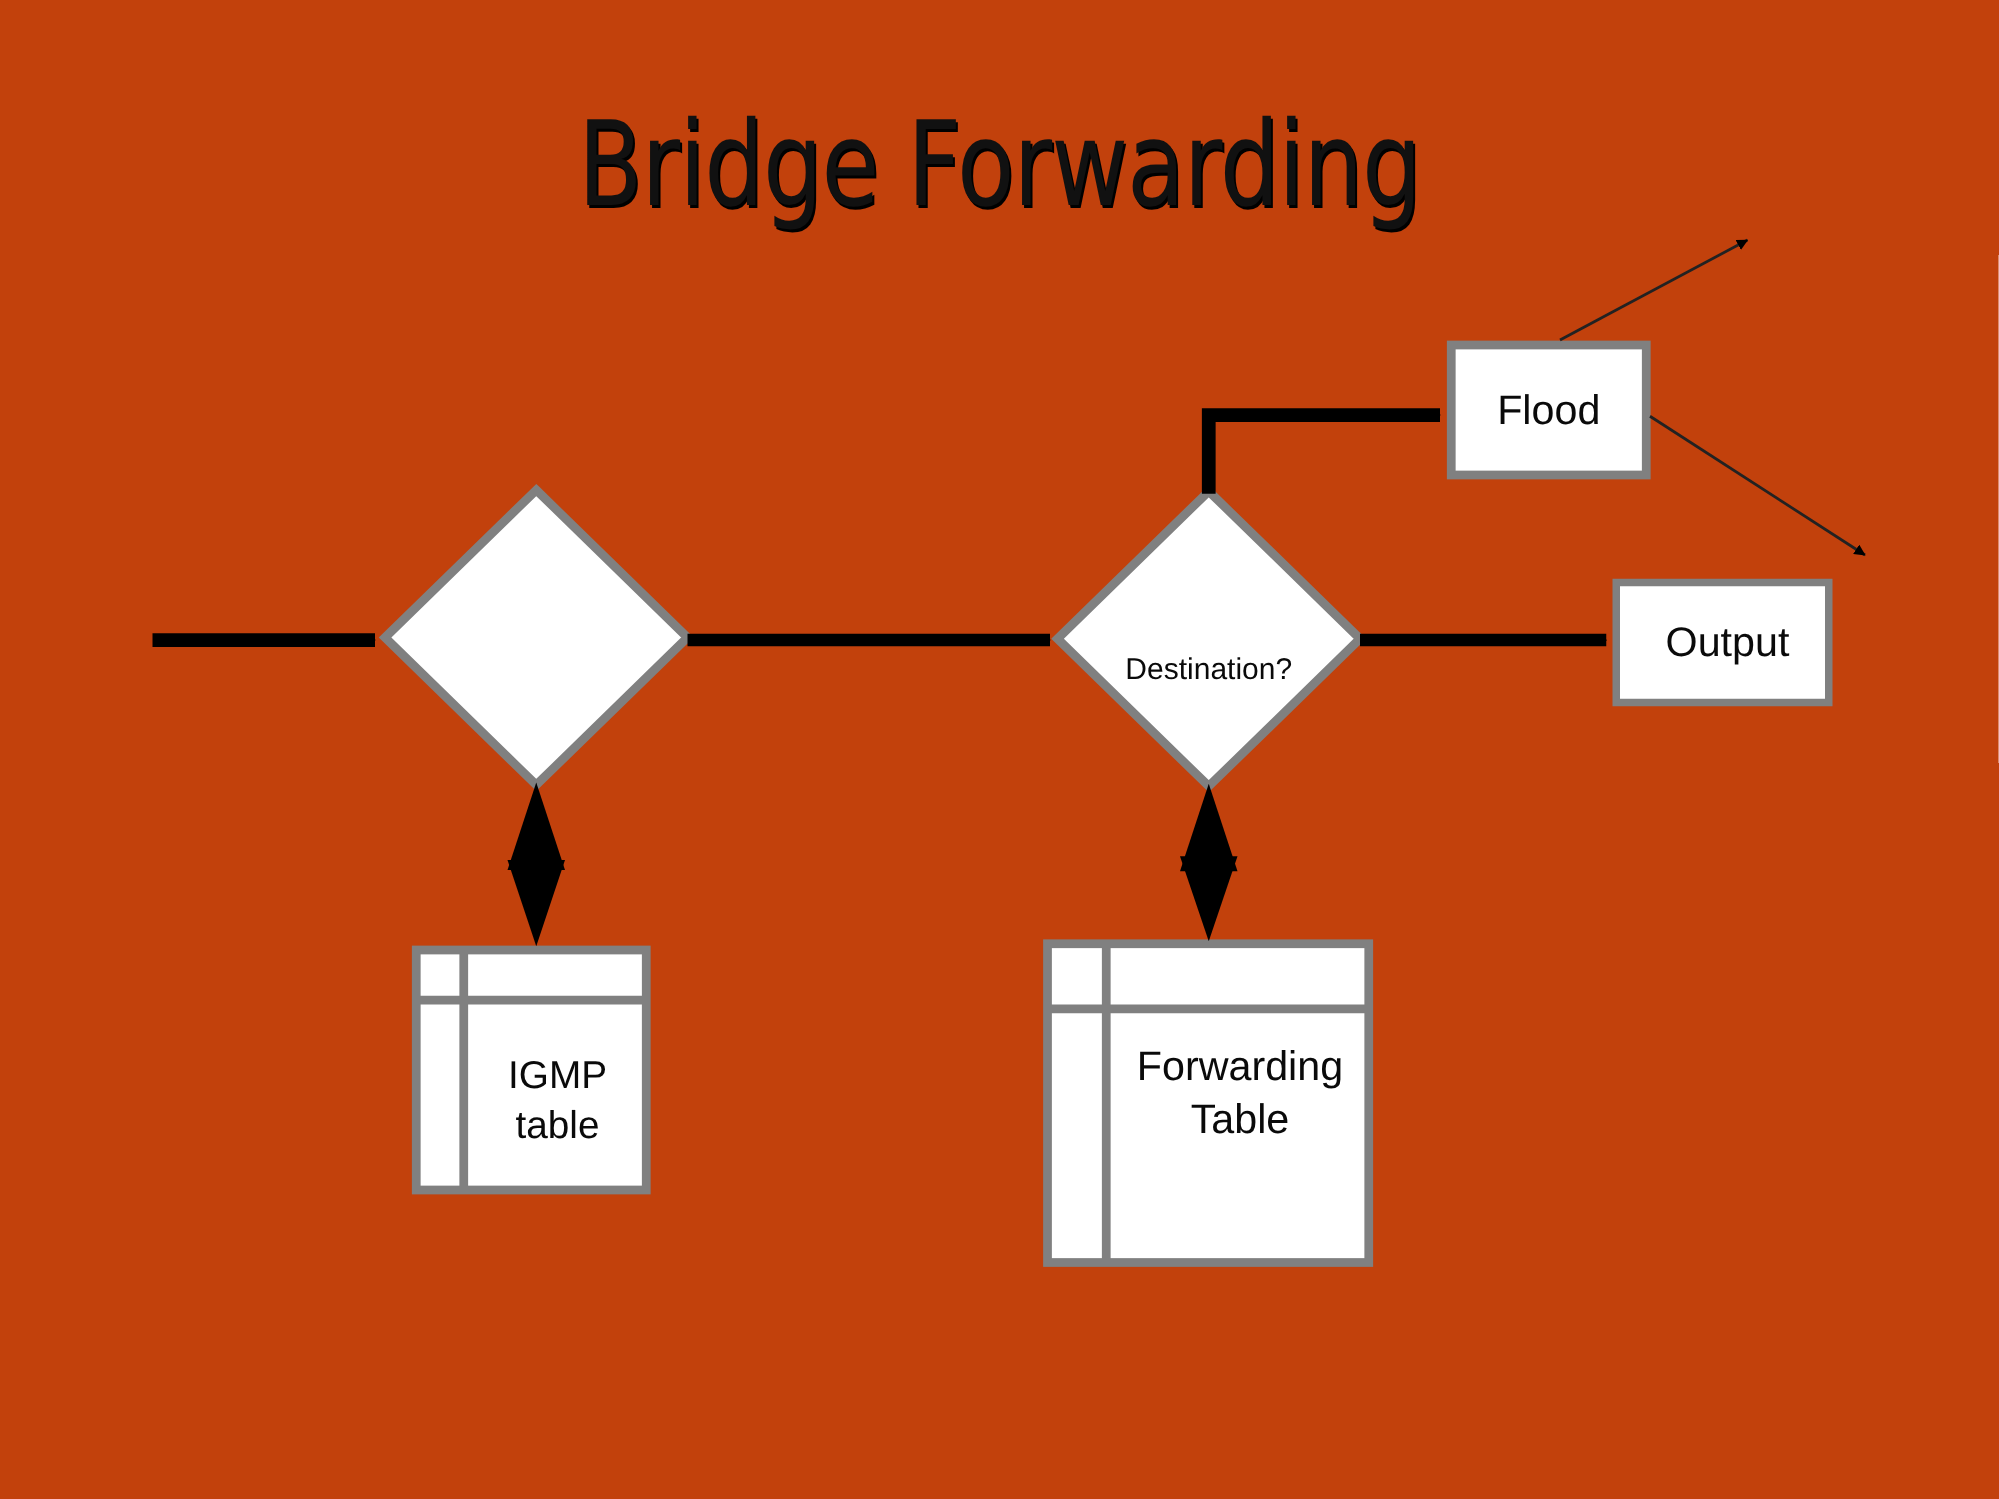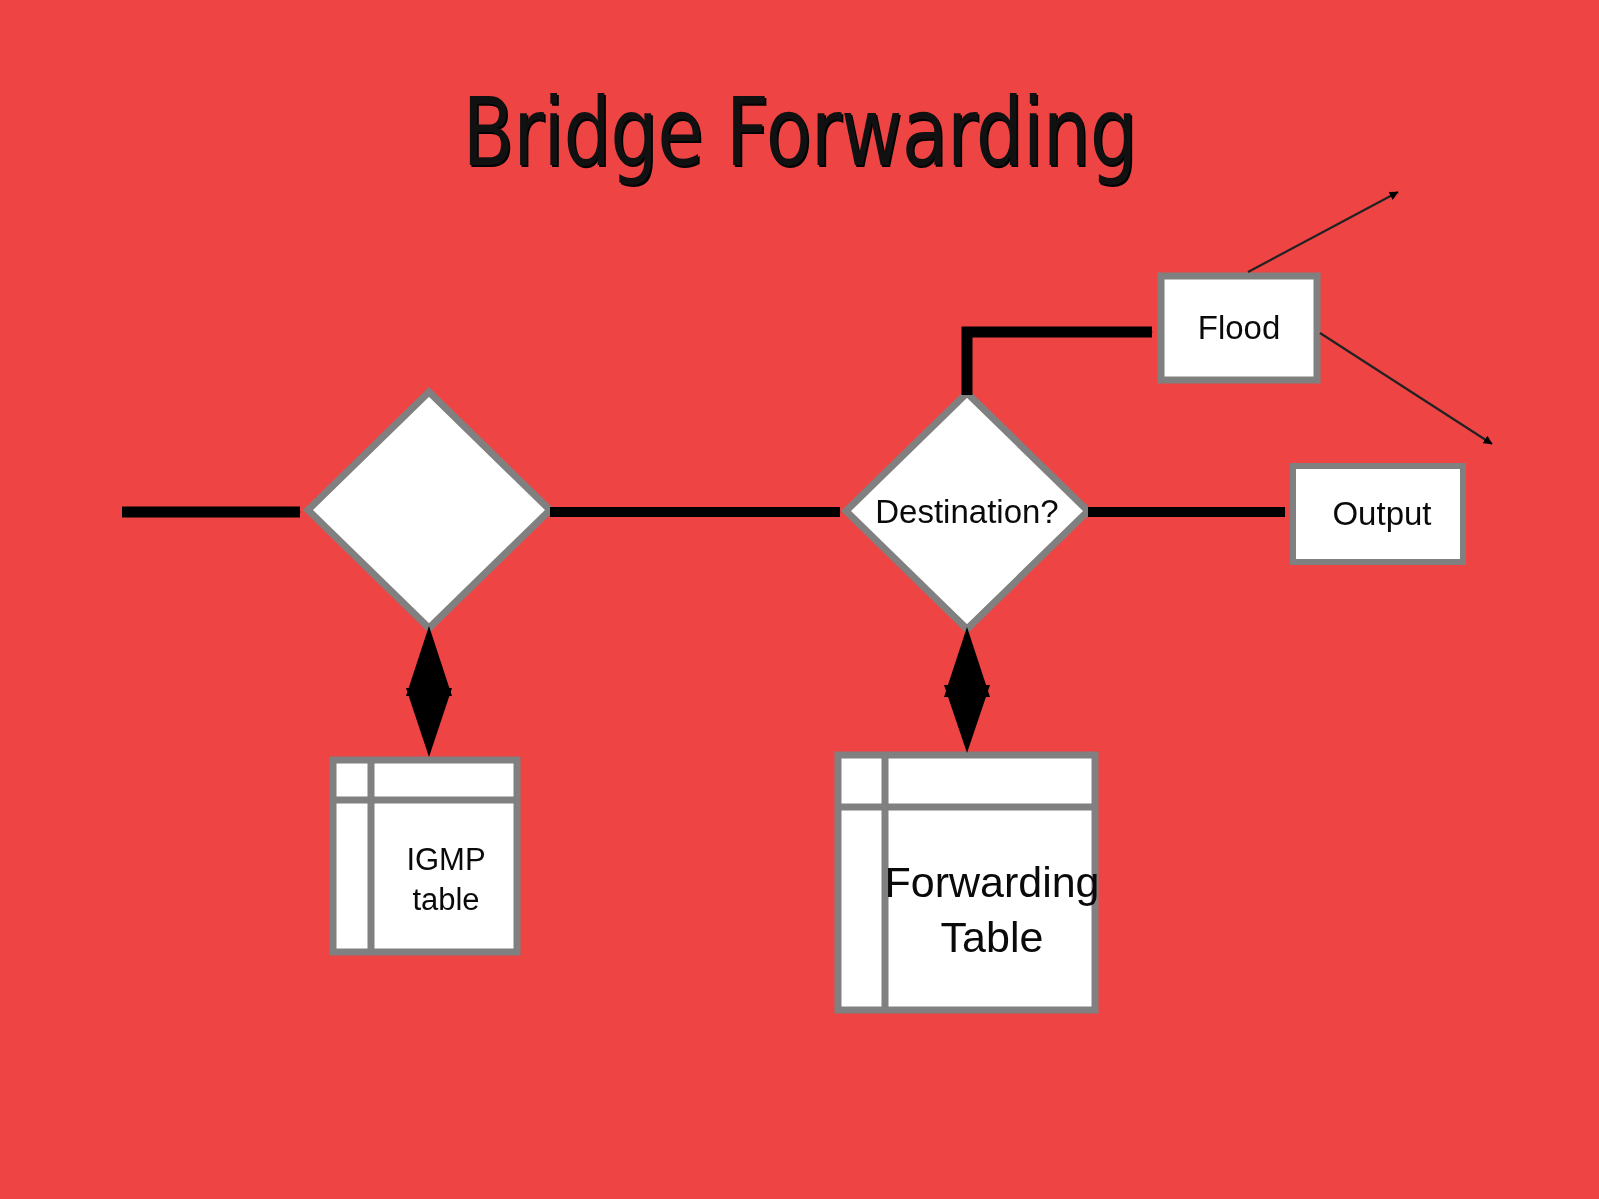--- a/index.html
+++ b/index.html
@@ -5,21 +5,21 @@
 <style>
   html, body {
     margin: 0;
     padding: 0;
     background: #ffffff;
   }
   #canvas {
     position: relative;
     width: 1599px;
     height: 1199px;
-    background: #ef4444;
+    background: #c2410c;
     overflow: hidden;
     font-family: "Liberation Sans", sans-serif;
   }
   #diagram-svg {
     position: absolute;
     left: 0;
     top: 0;
     width: 1599px;
     height: 1199px;
   }
@@ -52,40 +52,40 @@
     font-family: "Liberation Sans", sans-serif;
     font-weight: normal;
     pointer-events: none;
     white-space: nowrap;
   }
   #label-multicast {
     left: 308px; top: 482px; width: 242px; height: 60px;
     font-size: 33px;
   }
   #label-destination {
-    left: 838px; top: 482px; width: 258px; height: 60px;
-    font-size: 33px;
+    left: 838px; top: 506px; width: 258px; height: 60px;
+    font-size: 24px;
   }
   #label-flood {
     left: 1158px; top: 296px; width: 162px; height: 64px;
     font-size: 33px;
   }
   #label-output {
     left: 1290px; top: 483px; width: 184px; height: 62px;
     font-size: 33px;
   }
   #label-igmp {
     left: 372px; top: 806px; width: 148px; height: 148px;
     font-size: 31px;
     line-height: 1.28;
     white-space: normal;
   }
   #label-forwarding {
-    left: 886px; top: 808px; width: 212px; height: 204px;
-    font-size: 43px;
+    left: 886px; top: 772px; width: 212px; height: 204px;
+    font-size: 33px;
     line-height: 1.28;
     white-space: normal;
   }
   .node-label span { display: block; width: 100%; }
 </style>
 </head>
 <body>
 
 <div id="canvas">
 

